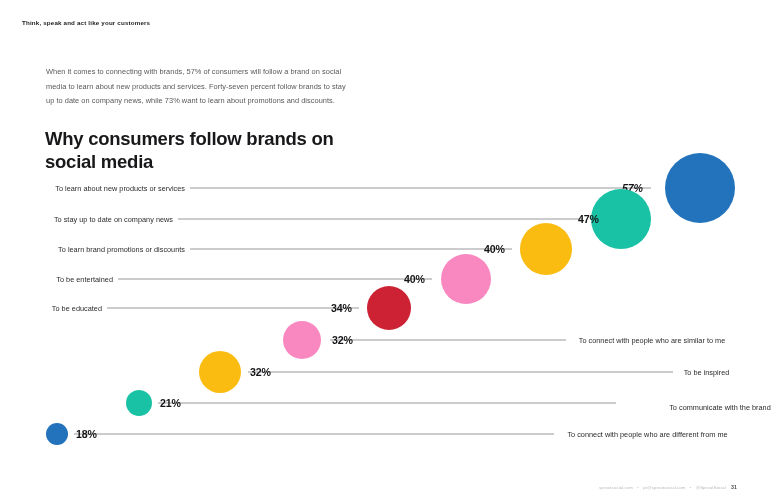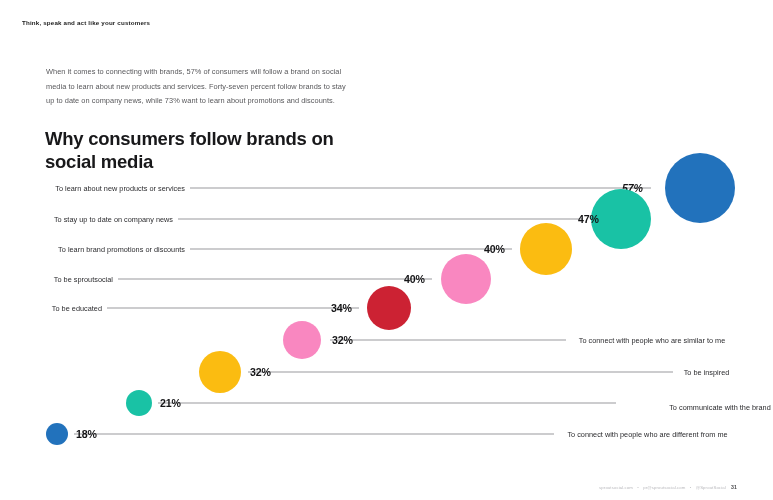--- a/index.html
+++ b/index.html
@@ -146,21 +146,21 @@
       </div>
       <div class="row" style="top: 249px;">
         <div class="bubble" style="left: 546px; top: 0px; width: 52px; height: 52px; background: rgb(251, 188, 17);"></div>
         <div class="leader" style="left: 190px; width: 322px; top: 0px;"></div>
         <div class="cat-label left" style="left: 45px; width: 140px; top: 0px;">To learn brand promotions or discounts</div>
         <div class="value" style="left: 484px; top: 0px;">40%</div>
       </div>
       <div class="row" style="top: 279px;">
         <div class="bubble" style="left: 466px; top: 0px; width: 50px; height: 50px; background: rgb(249, 135, 192);"></div>
         <div class="leader" style="left: 118px; width: 314px; top: 0px;"></div>
-        <div class="cat-label left" style="left: 45px; width: 68px; top: 0px;">To be sproutsocial</div>
+        <div class="cat-label left" style="left: 45px; width: 68px; top: 0px;">To be entertained</div>
         <div class="value" style="left: 404px; top: 0px;">40%</div>
       </div>
       <div class="row" style="top: 308px;">
         <div class="bubble" style="left: 389px; top: 0px; width: 44px; height: 44px; background: rgb(204, 34, 51);"></div>
         <div class="leader" style="left: 107px; width: 252px; top: 0px;"></div>
         <div class="cat-label left" style="left: 45px; width: 57px; top: 0px;">To be educated</div>
         <div class="value" style="left: 331px; top: 0px;">34%</div>
       </div>
       <div class="row" style="top: 340px;">
         <div class="bubble" style="left: 302px; top: 0px; width: 38px; height: 38px; background: rgb(249, 135, 192);"></div>

